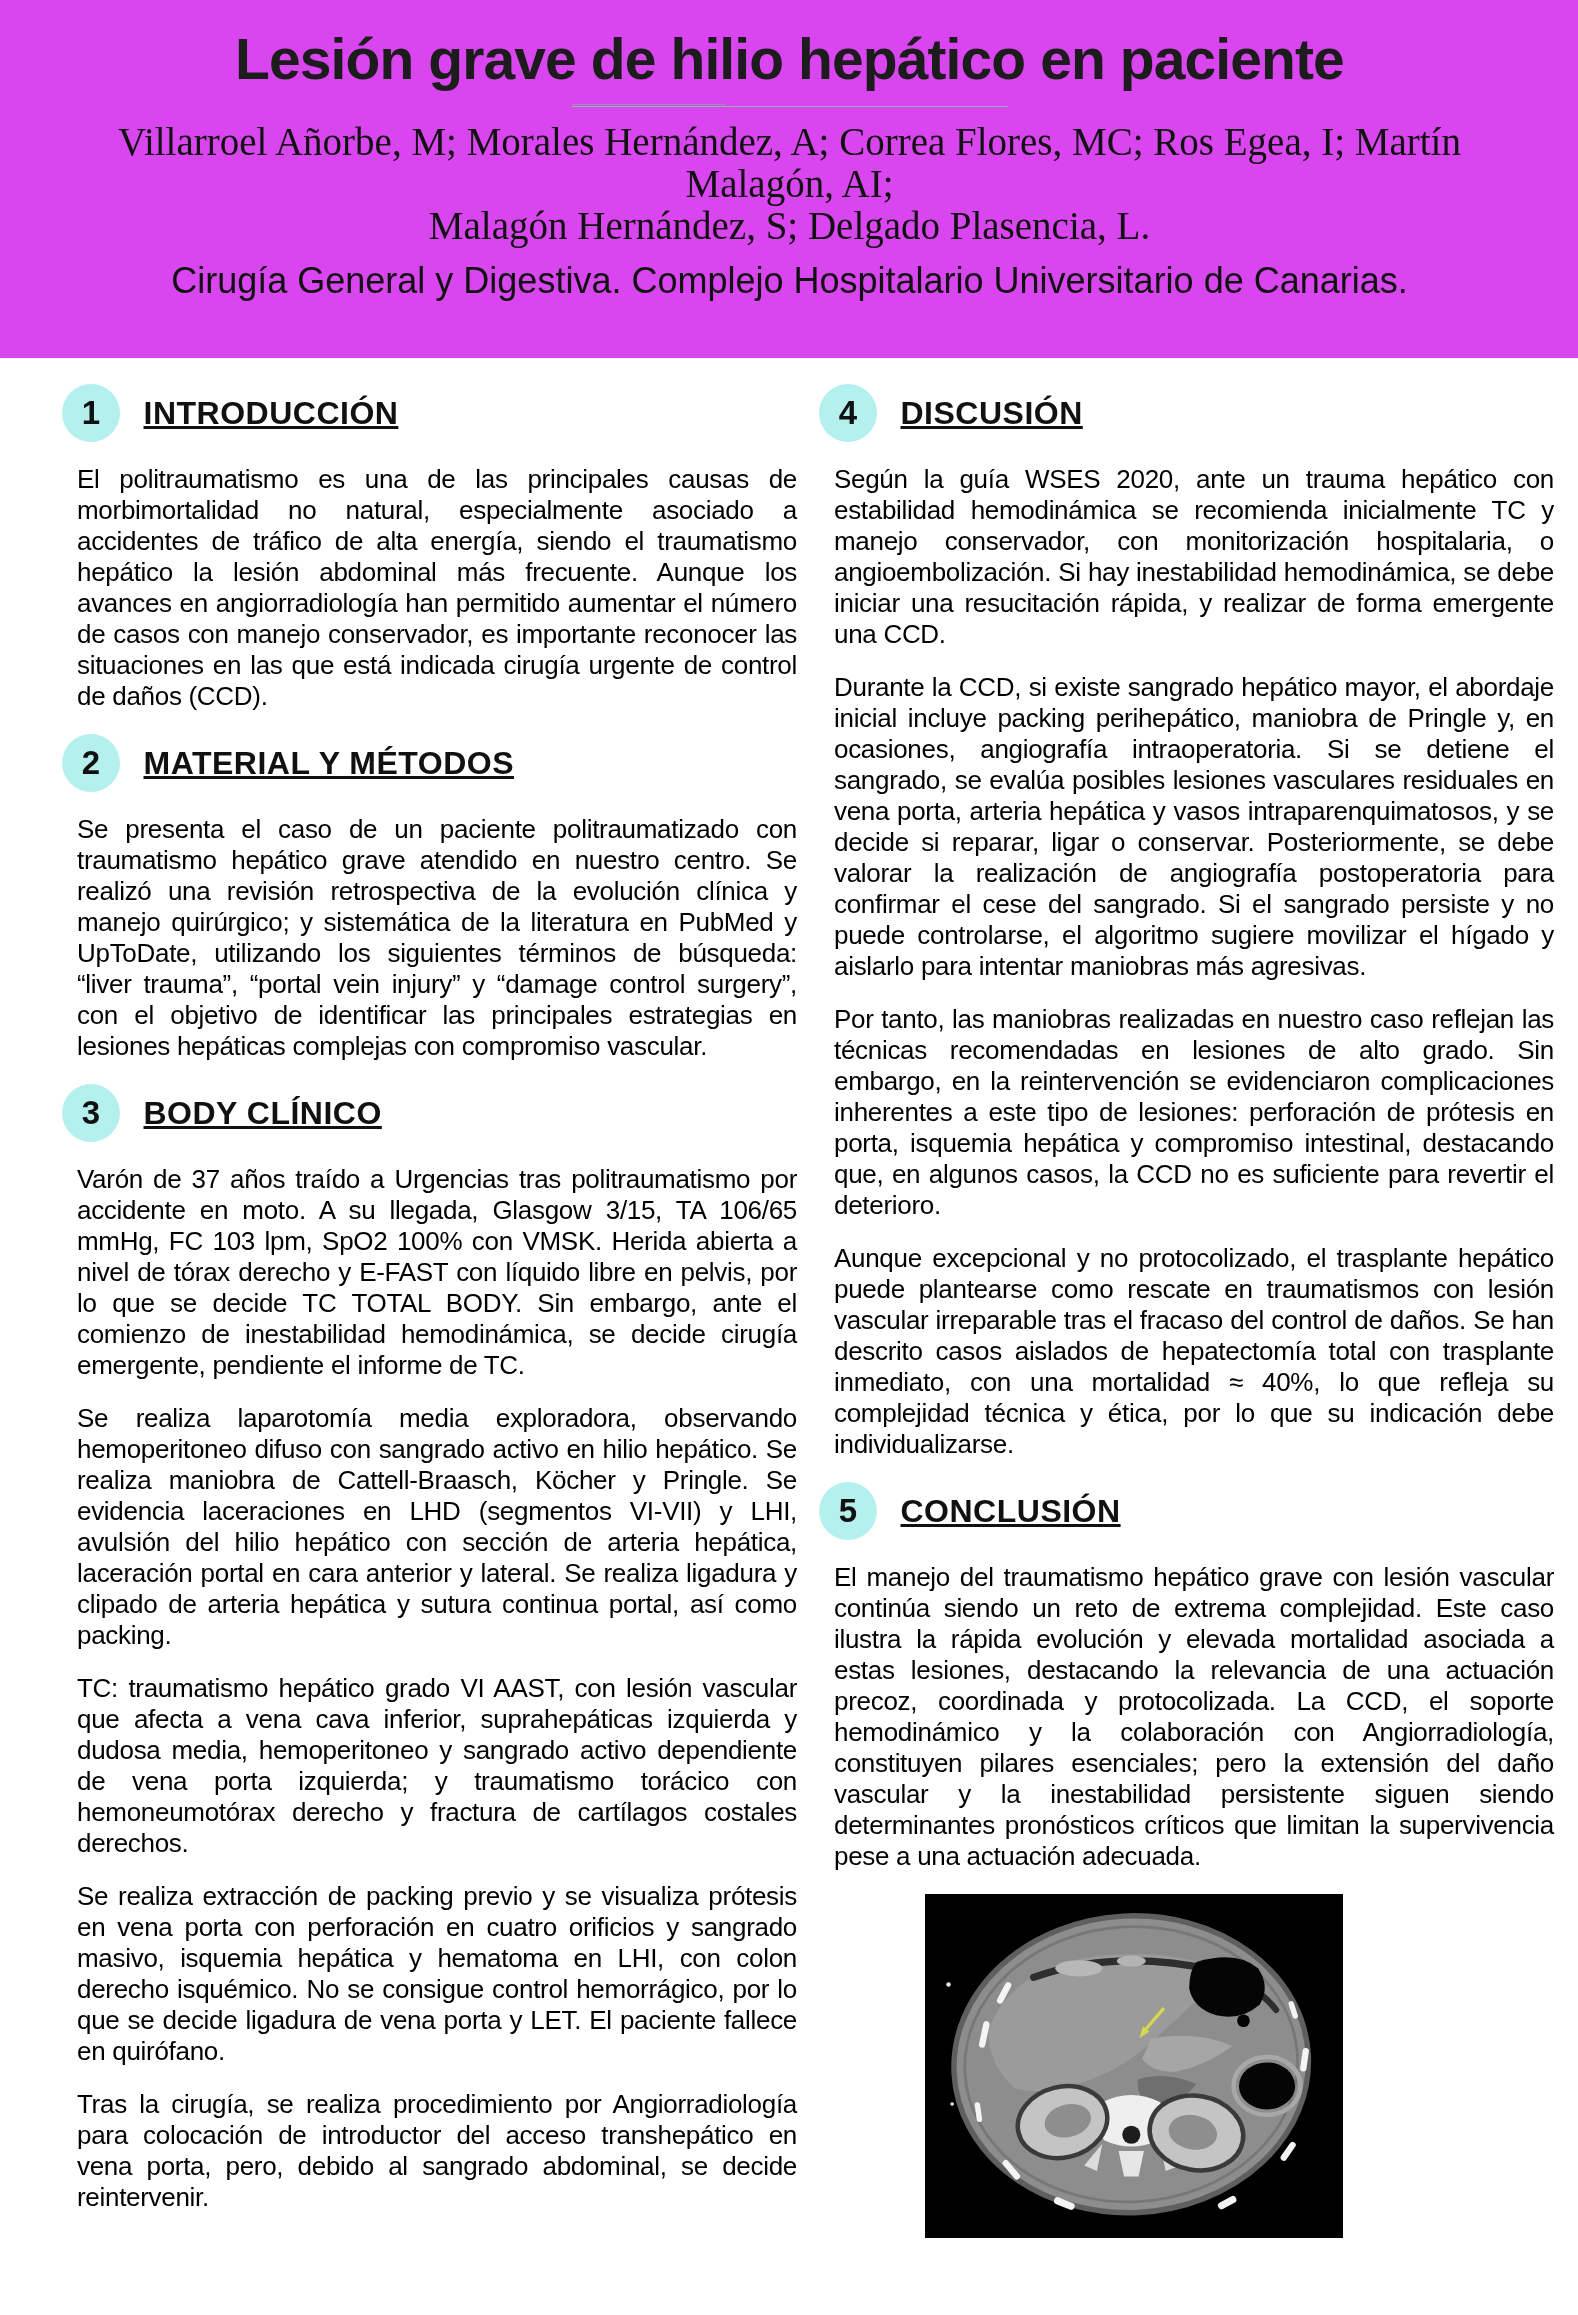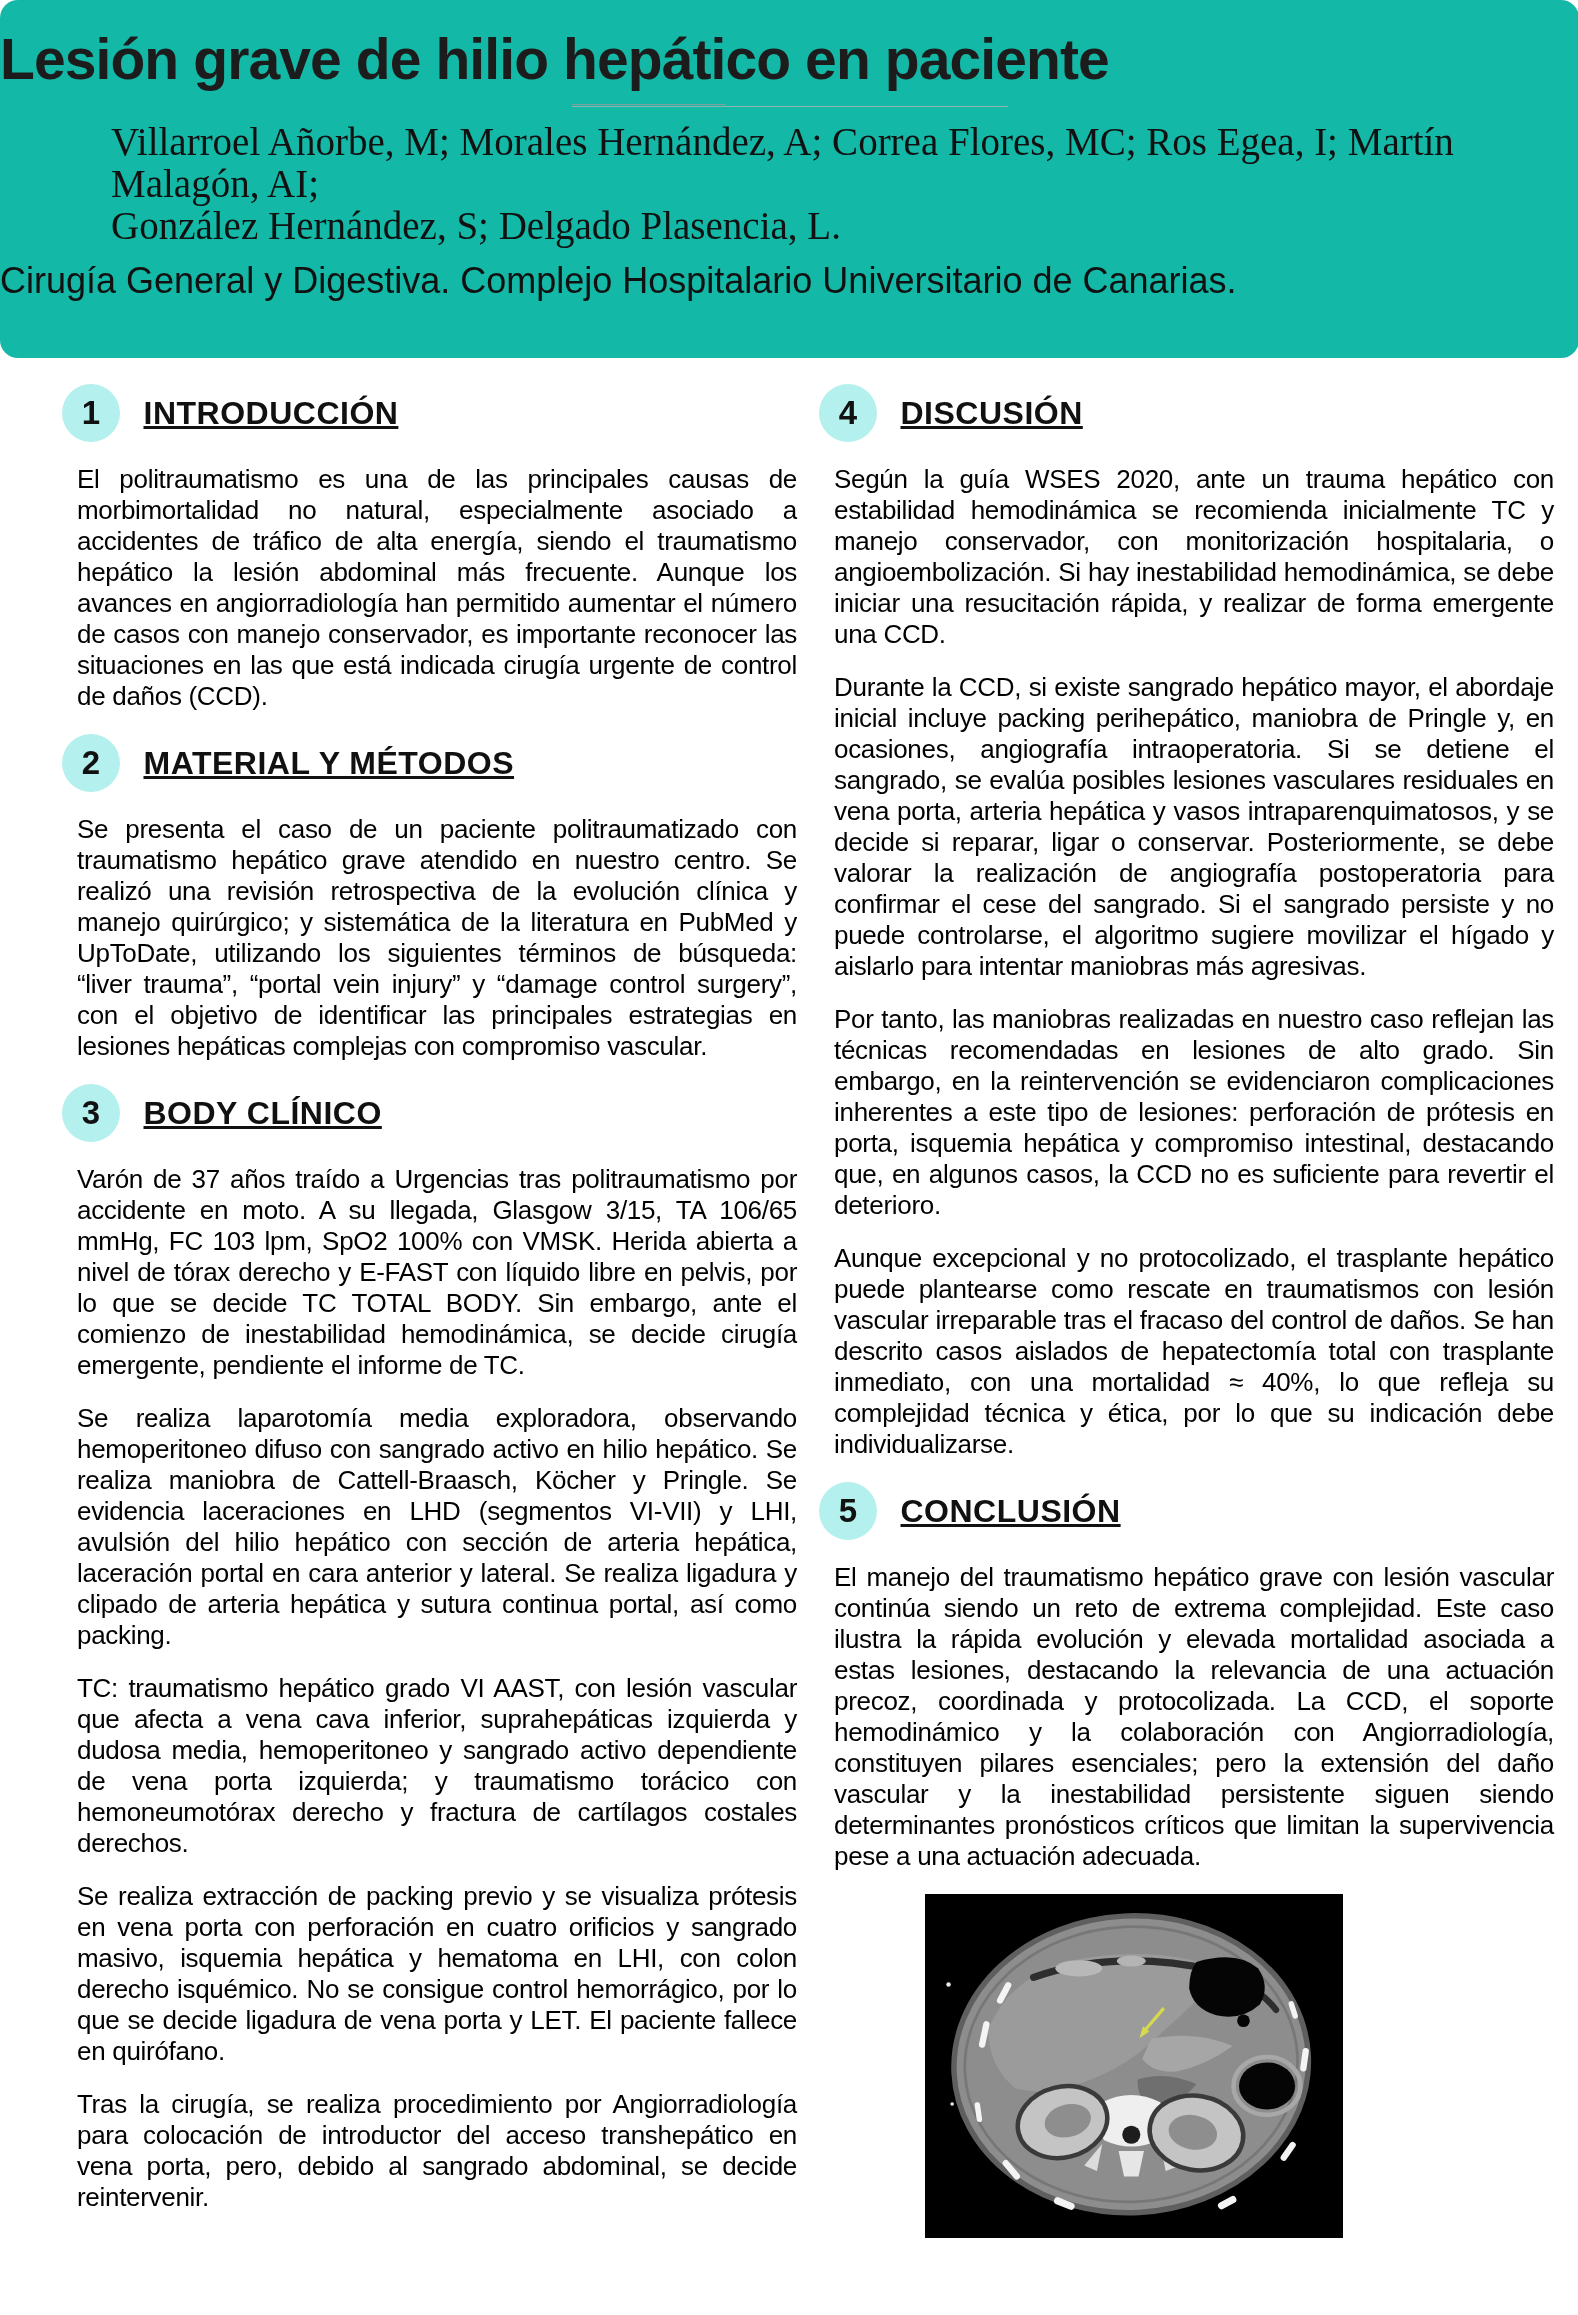--- a/index.html
+++ b/index.html
@@ -8,22 +8,22 @@
     width:1579px;height:2316px;
     background:#ffffff;
     font-family:"Liberation Sans", sans-serif;
     color:#000;
     overflow:hidden;
     margin:0 auto;
   }
   
   .header{
     position:absolute;top:0;left:0;width:1579px;height:358px;
-    background:#14b8a6;
-    border-radius:18px;
+    background:#d946ef;
+    text-align:center;
   }
   .title{
     margin:0;padding-top:23.5px;
     font-size:57px;font-weight:bold;color:#1c1c1c;
     line-height:71px;letter-spacing:-0.9px;
   }
   .title-divider{
     width:436px;height:0;margin:11px auto 0 auto;
     border-top:1.8px solid #93b3b1;
     position:relative;
@@ -82,21 +82,21 @@
 
 <div class="poster">
 
   <div class="header">
     <h1 class="title">
       <span>Lesión grave de hilio hepático en paciente</span><br>
     </h1>
     <div class="title-divider"></div>
     <div class="authors">
       <span>Villarroel Añorbe, M; Morales Hernández, A; Correa Flores, MC; Ros Egea, I; Martín Malagón, AI;</span><br>
-      <span>González Hernández, S; Delgado Plasencia, L.</span>
+      <span>Malagón Hernández, S; Delgado Plasencia, L.</span>
     </div>
     <div class="affiliation">Cirugía General y Digestiva. Complejo Hospitalario Universitario de Canarias.</div>
   </div>
 
   <div class="col col-left">
 
     <div class="section-header first">
       <div class="badge">1</div>
       <div class="section-title">INTRODUCCIÓN</div>
     </div>

